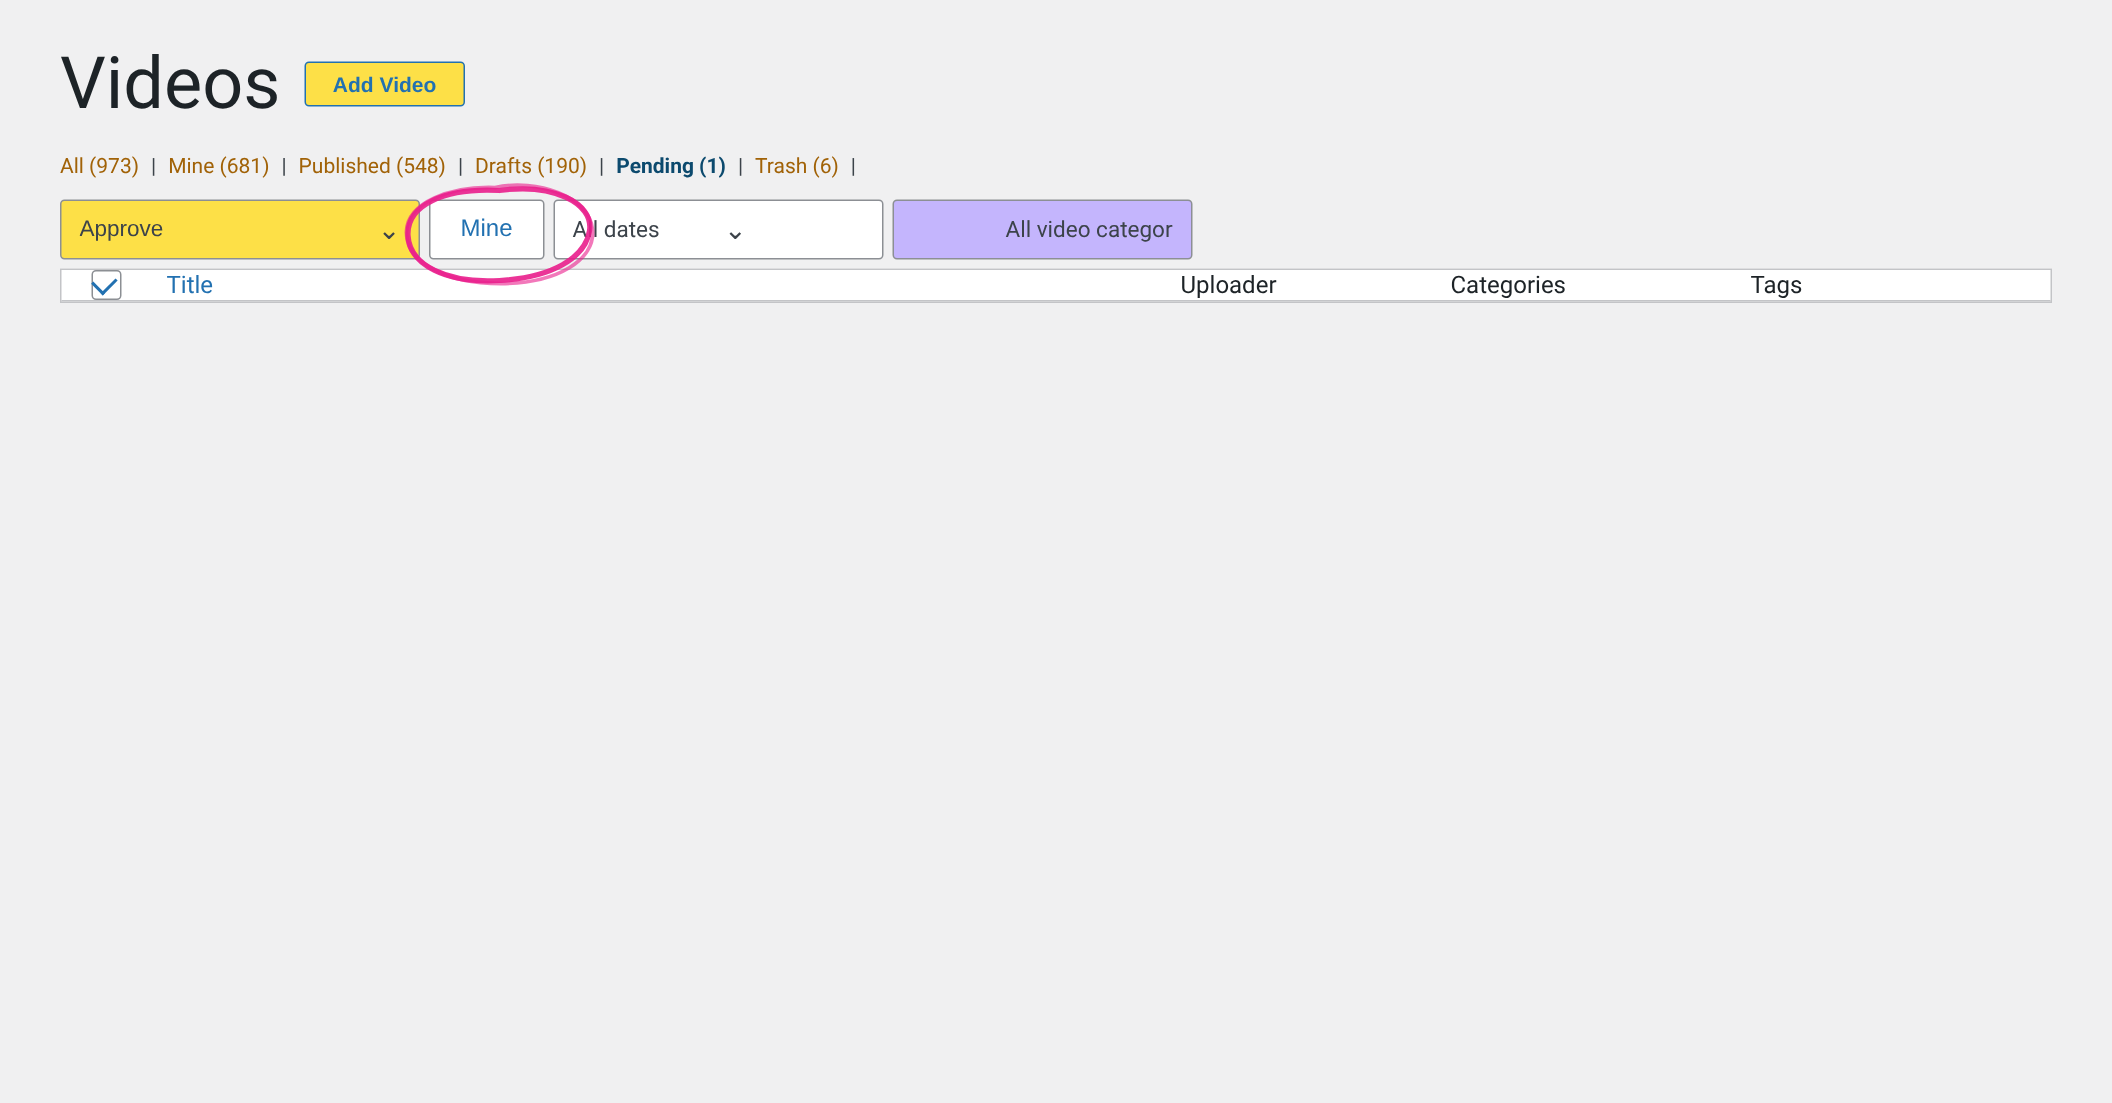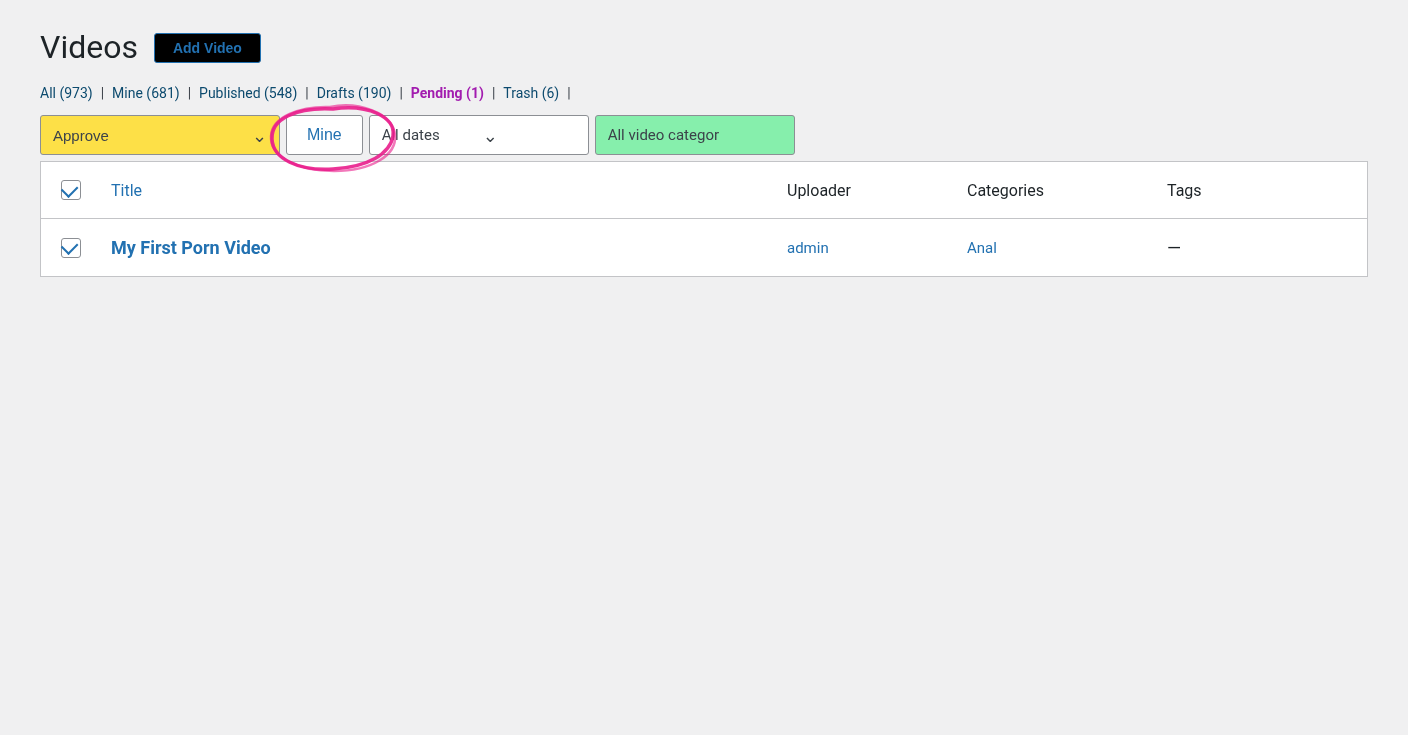--- a/index.html
+++ b/index.html
@@ -14,54 +14,54 @@
     }
 
     .page-header {
       display: flex;
       align-items: center;
       gap: 16px;
       margin-bottom: 20px;
     }
 
     .page-title {
-      font-size: 32px;
+      font-size: 48px;
       font-weight: 400;
       color: #1d2327;
       line-height: 1.1;
     }
 
     .add-video-btn {
       border: 1px solid #2271b1;
-      background: #000000;
+      background: #fde047;
       color: #2271b1;
       font-size: 14px;
       font-weight: 600;
       padding: 6px 18px;
       cursor: pointer;
       border-radius: 3px;
     }
 
     .filter-links {
       display: flex;
       align-items: center;
       gap: 0;
       margin-bottom: 14px;
       flex-wrap: wrap;
     }
 
     .filter-link {
+      color: #a16207;
+      text-decoration: none;
+      font-size: 14px;
+      cursor: pointer;
+    }
+
+    .filter-link.active {
       color: #0c4a6e;
-      text-decoration: none;
-      font-size: 14px;
-      cursor: pointer;
-    }
-
-    .filter-link.active {
-      color: #a21caf;
       font-weight: 700;
       cursor: default;
     }
 
     .filter-separator {
       color: #3c434a;
       margin: 0 8px;
     }
 
     .toolbar {
@@ -153,44 +153,45 @@
 
     .dates-select .chevron {
       font-size: 18px;
       color: #3c434a;
     }
 
     .category-select {
       display: flex;
       align-items: center;
       border: 1px solid #8c8f94;
-      background: #86efac;
+      background: #c4b5fd;
       border-radius: 3px;
       height: 40px;
       padding: 0 12px;
       min-width: 200px;
       cursor: pointer;
+      justify-content: flex-end;
     }
 
     .category-select span {
       font-size: 15px;
       color: #3c434a;
     }
 
     .table-container {
       background: white;
       border: 1px solid #c3c4c7;
       border-radius: 0;
       margin-top: 4px;
     }
 
     .table-header {
       display: flex;
       align-items: center;
-      padding: 18px 20px;
+      padding: 0 20px;
       border-bottom: 1px solid #c3c4c7;
       gap: 0;
     }
 
     .col-check {
       width: 50px;
       flex-shrink: 0;
     }
 
     .col-title {
@@ -356,30 +357,13 @@
       <span class="col-header">Uploader</span>
     </div>
     <div class="col-categories">
       <span class="col-header">Categories</span>
     </div>
     <div class="col-tags">
       <span class="col-header">Tags</span>
     </div>
   </div>
 
-  <div class="table-row">
-    <div class="col-check">
-      <div class="checkbox-custom checked"></div>
-    </div>
-    <div class="col-title">
-      <a class="video-title-link">My First Porn Video</a>
-    </div>
-    <div class="col-uploader">
-      <a class="uploader-link">admin</a>
-    </div>
-    <div class="col-categories">
-      <a class="category-link">Anal</a>
-    </div>
-    <div class="col-tags">
-      <span class="tags-dash">—</span>
-    </div>
-  </div>
 </div>
 
 </body></html>

